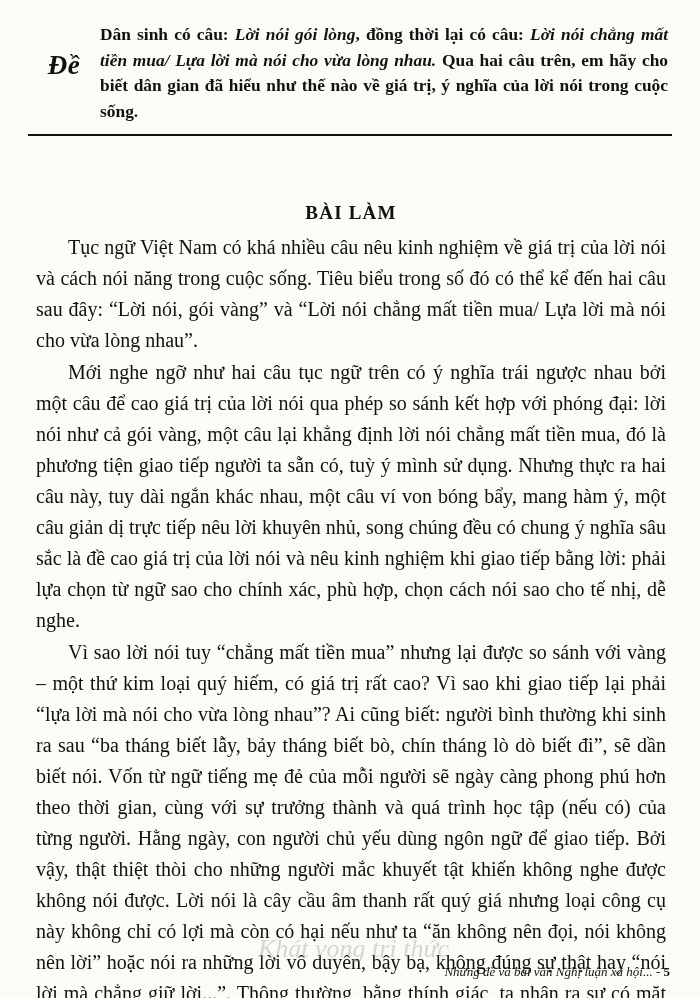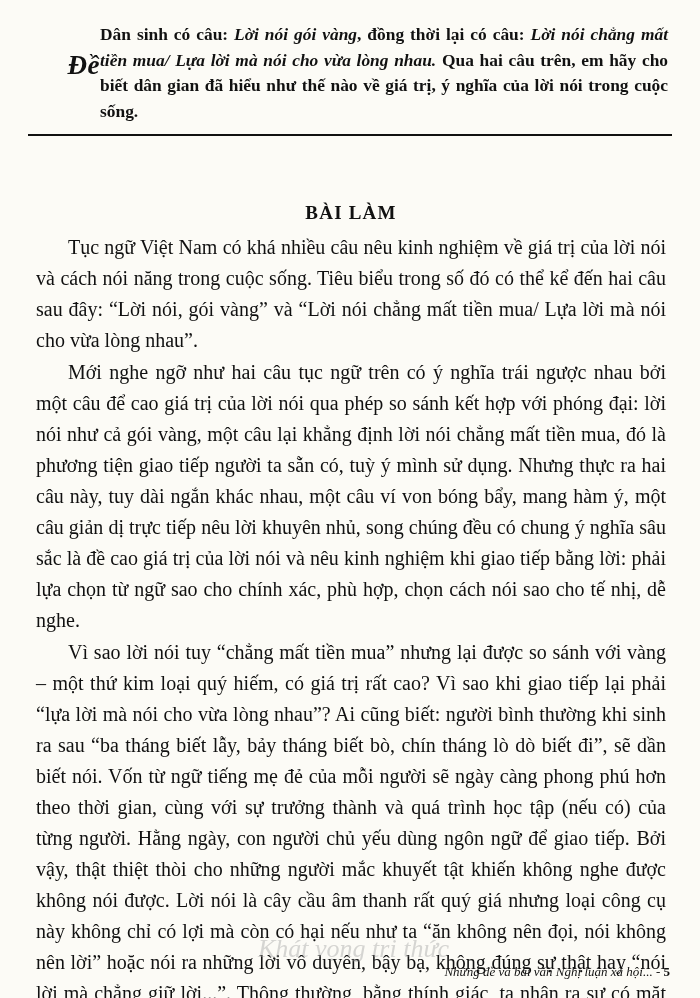--- a/index.html
+++ b/index.html
@@ -30,21 +30,21 @@
     left: 28px;
     width: 644px;
     border-bottom: 2.5px solid #111;
     padding-bottom: 10px;
     display: flex;
     align-items: flex-start;
   }
   .prompt-label {
     width: 72px;
     flex: 0 0 72px;
-    text-align: right;
+    text-align: center;
     font-size: 27px;
     font-weight: 700;
     font-style: italic;
     padding-top: 28px;
     letter-spacing: 0.5px;
   }
   .prompt-body {
     flex: 1;
     font-size: 17.4px;
     font-weight: 700;
@@ -122,21 +122,21 @@
   }
 </style>
 </head>
 <body>
 
 <div class="page">
 
   <div class="prompt-wrap">
     <div class="prompt-label">Đề</div>
     <div class="prompt-body">
-      <span>Dân sinh có câu: </span><span class="it">Lời nói gói vàng</span><span>, đồng thời lại có câu: </span><span class="it">Lời nói chẳng mất tiền mua/ Lựa lời mà nói cho vừa lòng nhau.</span><span> Qua hai câu trên, em hãy cho biết dân gian đã hiểu như thế nào về giá trị, ý nghĩa của lời nói trong cuộc sống.</span>
+      <span>Dân sinh có câu: </span><span class="it">Lời nói gói lòng</span><span>, đồng thời lại có câu: </span><span class="it">Lời nói chẳng mất tiền mua/ Lựa lời mà nói cho vừa lòng nhau.</span><span> Qua hai câu trên, em hãy cho biết dân gian đã hiểu như thế nào về giá trị, ý nghĩa của lời nói trong cuộc sống.</span>
     </div>
   </div>
 
   <div class="essay">
     <div class="essay-title">BÀI LÀM</div>
     <p class="para">Tục ngữ Việt Nam có khá nhiều câu nêu kinh nghiệm về giá trị của lời nói và cách nói năng trong cuộc sống. Tiêu biểu trong số đó có thể kể đến hai câu sau đây: “Lời nói, gói vàng” và “Lời nói chẳng mất tiền mua/ Lựa lời mà nói cho vừa lòng nhau”.</p>
     <p class="para">Mới nghe ngỡ như hai câu tục ngữ trên có ý nghĩa trái ngược nhau bởi một câu để cao giá trị của lời nói qua phép so sánh kết hợp với phóng đại: lời nói như cả gói vàng, một câu lại khẳng định lời nói chẳng mất tiền mua, đó là phương tiện giao tiếp người ta sẵn có, tuỳ ý mình sử dụng. Nhưng thực ra hai câu này, tuy dài ngắn khác nhau, một câu ví von bóng bẩy, mang hàm ý, một câu giản dị trực tiếp nêu lời khuyên nhủ, song chúng đều có chung ý nghĩa sâu sắc là đề cao giá trị của lời nói và nêu kinh nghiệm khi giao tiếp bằng lời: phải lựa chọn từ ngữ sao cho chính xác, phù hợp, chọn cách nói sao cho tế nhị, dễ nghe.</p>
     <p class="para">Vì sao lời nói tuy “chẳng mất tiền mua” nhưng lại được so sánh với vàng – một thứ kim loại quý hiếm, có giá trị rất cao? Vì sao khi giao tiếp lại phải “lựa lời mà nói cho vừa lòng nhau”? Ai cũng biết: người bình thường khi sinh ra sau “ba tháng biết lẫy, bảy tháng biết bò, chín tháng lò dò biết đi”, sẽ dần biết nói. Vốn từ ngữ tiếng mẹ đẻ của mỗi người sẽ ngày càng phong phú hơn theo thời gian, cùng với sự trưởng thành và quá trình học tập (nếu có) của từng người. Hằng ngày, con người chủ yếu dùng ngôn ngữ để giao tiếp. Bởi vậy, thật thiệt thòi cho những người mắc khuyết tật khiến không nghe được không nói được. Lời nói là cây cầu âm thanh rất quý giá nhưng loại công cụ này không chỉ có lợi mà còn có hại nếu như ta “ăn không nên đọi, nói không nên lời” hoặc nói ra những lời vô duyên, bậy bạ, không đúng sự thật hay “nói lời mà chẳng giữ lời...”. Thông thường, bằng thính giác, ta nhận ra sự có mặt của ai đó qua giọng nói của người ấy nhưng để đánh giá tính cách, trình độ, thái độ của người ấy thì phải dựa vào lời nói và việc làm của họ. Lời nói gồm nội dung, ý nghĩa câu chữ và giọng điệu của người nói. Nếu biết “lựa lời”, tức là biết chọn lọc từ ngữ, giọng điệu và thời điểm nói, thì lời nói ấy sẽ làm “vừa lòng” người nghe, cuộc đối thoại sẽ đi đến kết quả tốt đẹp. Ngay cả khi ai đó có sự khúc mắc, mâu thuẫn với người khác, nếu có được người biết khéo léo, hoà giải đôi bên bằng những lời lẽ thấu tình, đạt lí, sắc sảo, thấm thía mà vẫn nhẹ nhàng, dễ tiếp thu thì hẳn là mâu thuẫn sẽ được giải quyết êm</p>
   </div>
 

